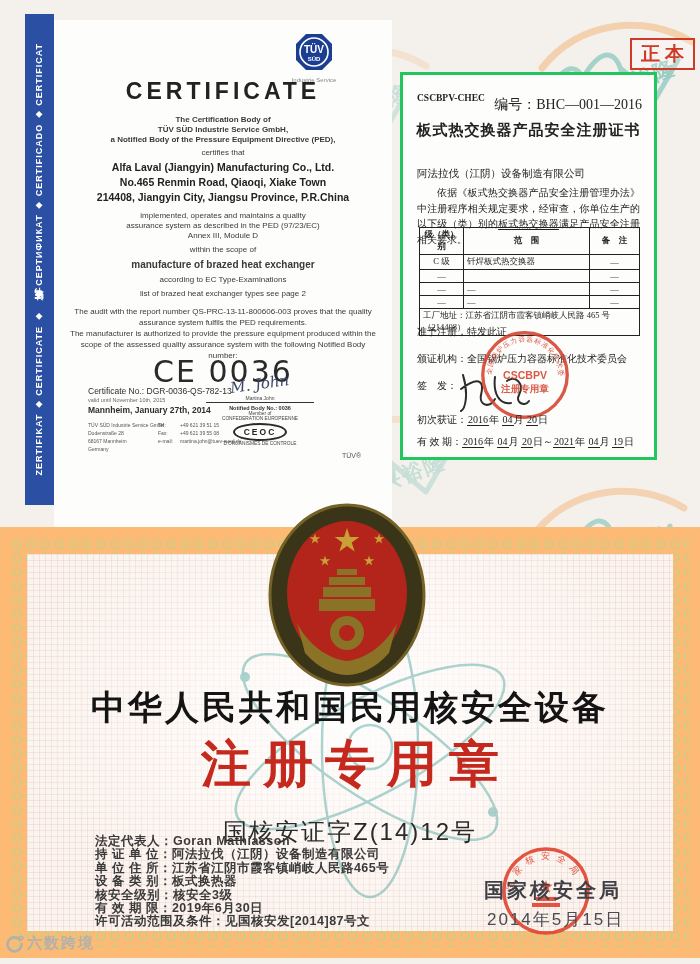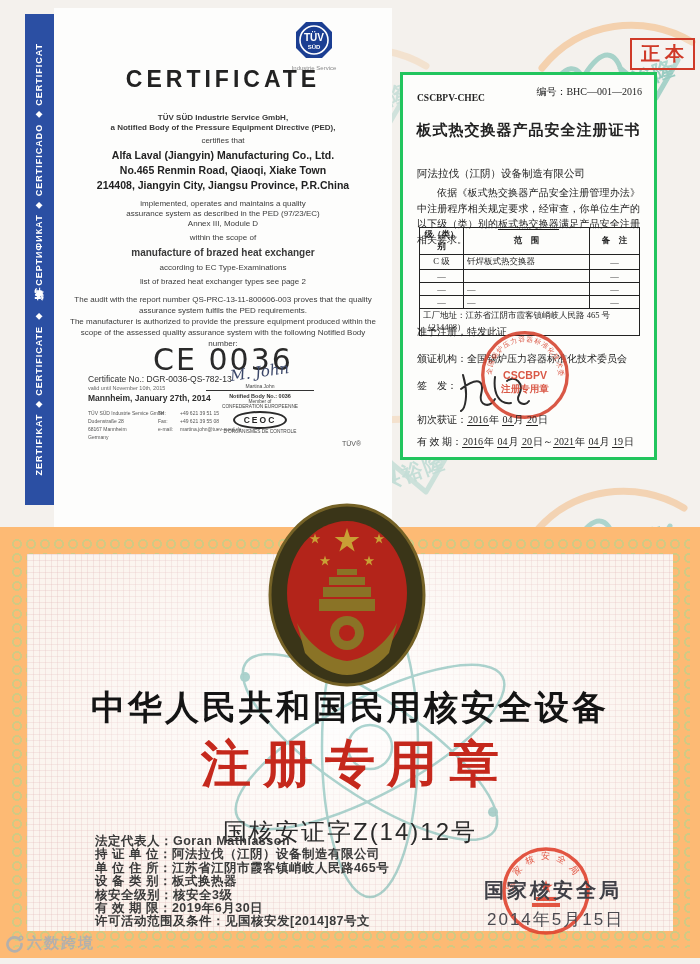--- a/index.html
+++ b/index.html
@@ -12,21 +12,21 @@
   .wm svg { position:absolute; left:0; top:0; }
   .wm-label { position:absolute; left:58px; top:66px; transform:rotate(-20deg);
               font-size:21px; font-weight:bold; color:#4fae9f; letter-spacing:2px;
               font-family:"Liberation Serif","DejaVu Serif",serif; white-space:nowrap; }
 
   
   .tuv-sidebar { position:absolute; left:25px; top:14px; width:29px; height:491px;
                  background:#2b4fa3; display:flex; align-items:center; justify-content:center; }
   .tuv-sidebar span { writing-mode:vertical-rl; transform:rotate(180deg); white-space:nowrap;
                       color:#fff; font-size:9px; font-weight:bold; letter-spacing:1px; }
-  .tuv-page { position:absolute; left:54px; top:8px; width:338px; height:564px;
+  .tuv-page { position:absolute; left:54px; top:20px; width:338px; height:564px;
               background:#fdfdfc; color:#2e2e2e; }
   .tp { position:absolute; left:12px; width:314px; text-align:center; }
   .tuv-logo { position:absolute; left:222px; top:12px; width:76px; text-align:center; }
   .tuv-logo .cap { font-size:6px; color:#8a8a8a; margin-top:1px; }
   .t-title { top:58px; font-size:23px; font-weight:bold; letter-spacing:4px; color:#222; }
   .t-small { font-size:8px; line-height:1.4; color:#3a3a3a; }
   .t-bold  { font-weight:bold; }
   .t-company { top:138px; font-size:10.5px; font-weight:bold; line-height:1.5; color:#222; }
   .t-ce { top:334px; font-size:30px; letter-spacing:2px; color:#2a2a2a; font-family:"DejaVu Sans",sans-serif; font-weight:500; }
   .t-left { position:absolute; left:34px; text-align:left; }
@@ -44,21 +44,21 @@
 
   
   .orig-stamp { position:absolute; left:630px; top:38px; border:2.5px solid #cf3a28; color:#cf3a28;
                 font-family:"Liberation Serif","DejaVu Serif",serif; font-size:19px; font-weight:bold;
                 letter-spacing:5px; padding:1px 4px 1px 9px; background:rgba(255,255,255,.2); }
   .reg-page { position:absolute; left:400px; top:72px; width:257px; height:388px;
               background:#fdfdfb; border:3px solid #22c55e; color:#222;
               font-family:"Liberation Serif","DejaVu Serif",serif; }
   .rp { position:absolute; }
   .r-org { left:14px; top:18px; font-size:9.5px; font-weight:bold; }
-  .r-num { right:12px; top:10px; font-size:10px; }
+  .r-num { right:12px; top:21px; font-size:14px; }
   .r-title { left:0; top:46px; width:100%; text-align:center; font-size:15px; font-weight:bold; letter-spacing:1px; }
   .r-company { left:14px; top:92px; font-size:10.5px; }
   .r-para { left:14px; top:110px; width:223px; font-size:10px; line-height:1.55;
             text-align:justify; text-indent:2em; }
   .r-para .u-word { border-bottom:1px solid #222; }
   .r-table { left:16px; top:152px; width:220px; border-collapse:collapse; table-layout:fixed; }
   .r-table td, .r-table th { border:1px solid #222; font-size:8.5px; padding:1px 3px; height:13px;
                              text-align:center; font-weight:normal; }
   .r-table th { font-weight:bold; }
   .r-table .fact { text-align:left; font-size:8.5px; height:15px; }
@@ -165,20 +165,21 @@
         <polygon points="12,2 28,2 38,12 38,28 28,38 12,38 2,28 2,12" fill="#1b3e92"></polygon>
         <circle cx="20" cy="20" r="14" fill="none" stroke="#ffffff" stroke-width="1.6"></circle>
         <text x="20" y="21" text-anchor="middle" font-size="10" font-weight="bold" fill="#ffffff" font-family="Liberation Sans, sans-serif">TÜV</text>
         <text x="20" y="29" text-anchor="middle" font-size="6" font-weight="bold" fill="#ffffff" font-family="Liberation Sans, sans-serif">SÜD</text>
       </svg>
       <div class="cap">Industrie Service</div>
     </div>
 
     <div class="tp t-title">CERTIFICATE</div>
 
+    <div class="tp t-small t-bold" style="top:94px">The Certification Body of</div>
     <div class="tp t-small t-bold" style="top:104px">TÜV SÜD Industrie Service GmbH,</div>
     <div class="tp t-small t-bold" style="top:114px">a Notified Body of the Pressure Equipment Directive (PED),</div>
     <div class="tp t-small" style="top:127px">certifies that</div>
 
     <div class="tp t-company" style="top:140px">Alfa Laval (Jiangyin) Manufacturing Co., Ltd.</div>
     <div class="tp t-company" style="top:155px">No.465 Renmin Road, Qiaoqi, Xiake Town</div>
     <div class="tp t-company" style="top:170px">214408, Jiangyin City, Jiangsu Province, P.R.China</div>
 
     <div class="tp t-small" style="top:190px">implemented, operates and maintains a quality</div>
     <div class="tp t-small" style="top:200px">assurance system as described in the PED (97/23/EC)</div>

